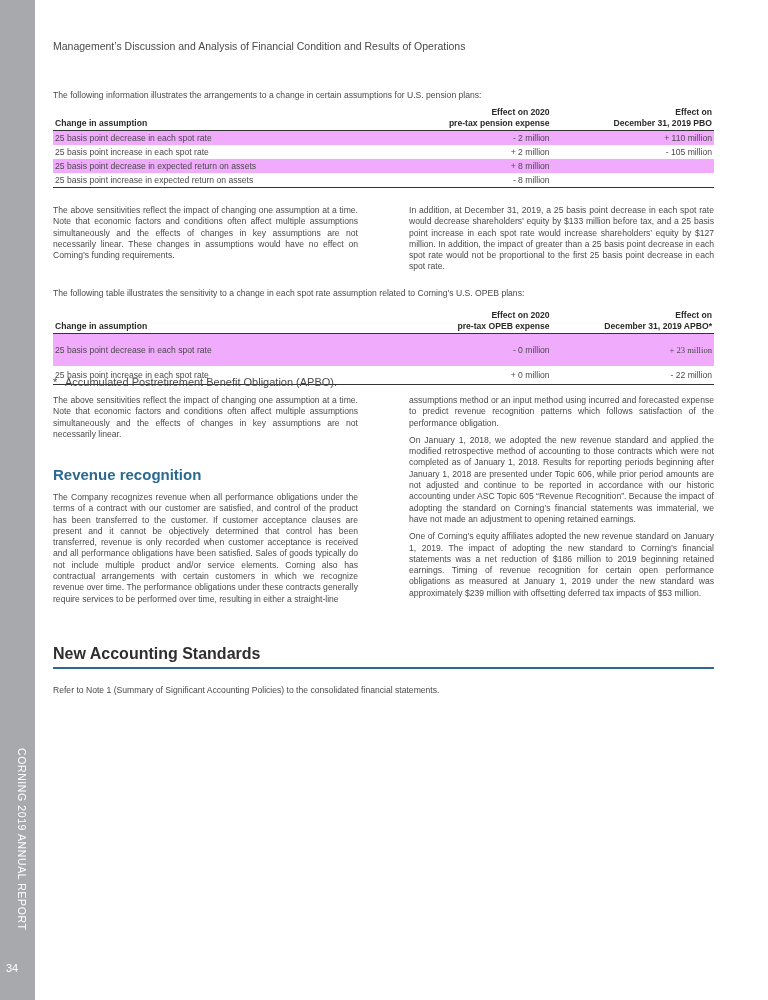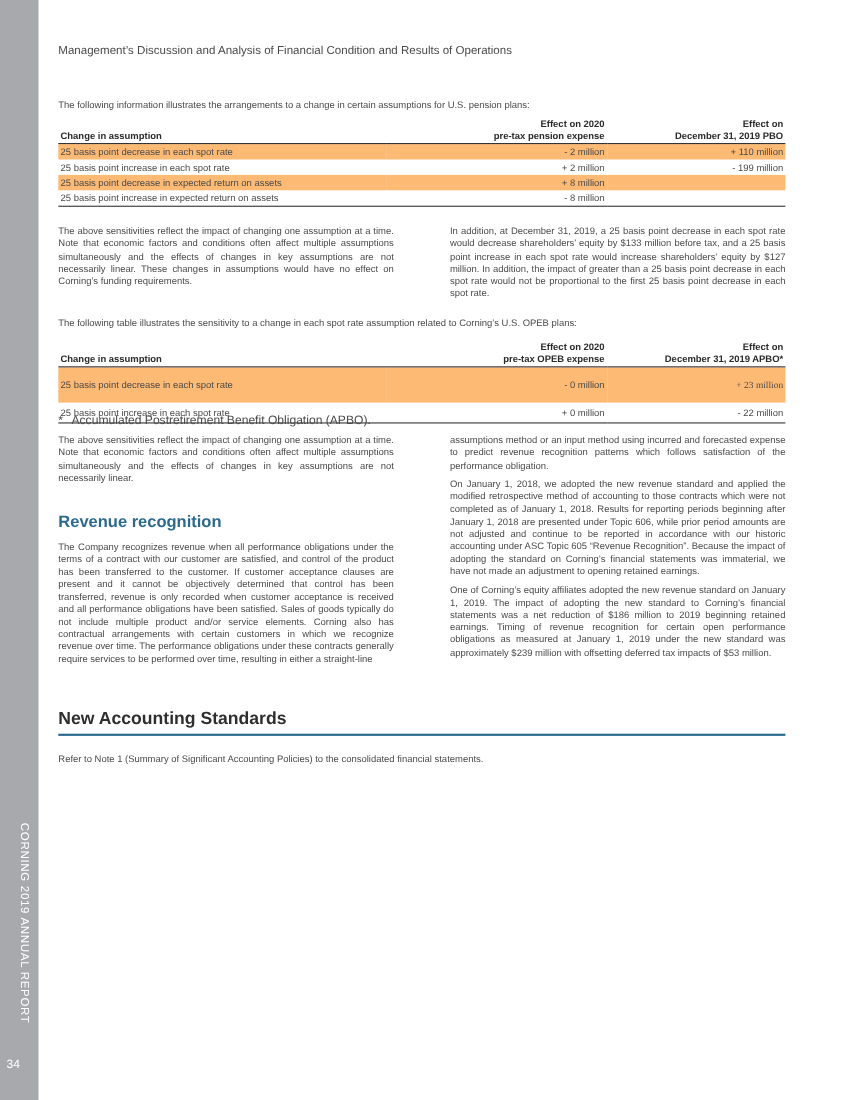--- a/index.html
+++ b/index.html
@@ -7,21 +7,21 @@
   .sidebar { position:absolute; left:0; top:0; width:35px; height:1000px; background:#a8a9ad; }
   .sidebar .vtext { position:absolute; left:28px; top:748px; transform-origin:0 0; transform:rotate(90deg); white-space:nowrap; color:#ffffff; font-size:10.5px; letter-spacing:0.6px; }
   .sidebar .pnum { position:absolute; left:6px; top:962px; color:#ffffff; font-size:11px; }
   .running { position:absolute; left:53px; top:40px; font-size:10.5px; color:#4a4a4a; }
   .intro { position:absolute; left:53px; font-size:8.6px; color:#4a4a4a; }
   table.sens { position:absolute; left:53px; width:661px; border-collapse:collapse; font-size:8.6px; color:#4a4a4a; }
   table.sens th { font-weight:bold; color:#2a2a2a; text-align:right; vertical-align:bottom; padding:0 2px 1px 2px; line-height:11px; border-bottom:1.5px solid #333; }
   table.sens th.first { text-align:left; }
   table.sens td { padding:0 2px; height:14px; line-height:14px; text-align:right; }
   table.sens td.first { text-align:left; }
-  table.sens tr.shade td { background:#fdba74; }
+  table.sens tr.shade td { background:#f0abfc; }
   table.sens tr.last td { border-bottom:1.5px solid #333; }
   .col { position:absolute; width:305px; font-size:8.6px; line-height:11.3px; text-align:justify; color:#4a4a4a; }
   .col p { margin:0 0 6px 0; }
   .footnote { position:absolute; left:53px; top:376px; font-size:11px; color:#4a4a4a; }
   .footnote .star { display:inline-block; width:12px; }
   .h2 { position:absolute; left:53px; top:466px; font-size:15px; font-weight:bold; color:#2b6a8e; }
   .h1 { position:absolute; left:53px; top:645px; font-size:16px; font-weight:bold; color:#2e2e2e; }
   .h1rule { position:absolute; left:53px; top:667px; width:661px; height:1.5px; background:#2b6a8e; }
   .refer { position:absolute; left:53px; top:685px; font-size:8.6px; color:#4a4a4a; }
 </style>
@@ -47,21 +47,21 @@
   </thead>
   <tbody>
     <tr class="shade">
       <td class="first">25 basis point decrease in each spot rate</td>
       <td>- 2 million</td>
       <td>+ 110 million</td>
     </tr>
     <tr>
       <td class="first">25 basis point increase in each spot rate</td>
       <td>+ 2 million</td>
-      <td>- 199 million</td>
+      <td>- 105 million</td>
     </tr>
     <tr class="shade">
       <td class="first">25 basis point decrease in expected return on assets</td>
       <td>+ 8 million</td>
       <td></td>
     </tr>
     <tr class="last">
       <td class="first">25 basis point increase in expected return on assets</td>
       <td>- 8 million</td>
       <td></td>

